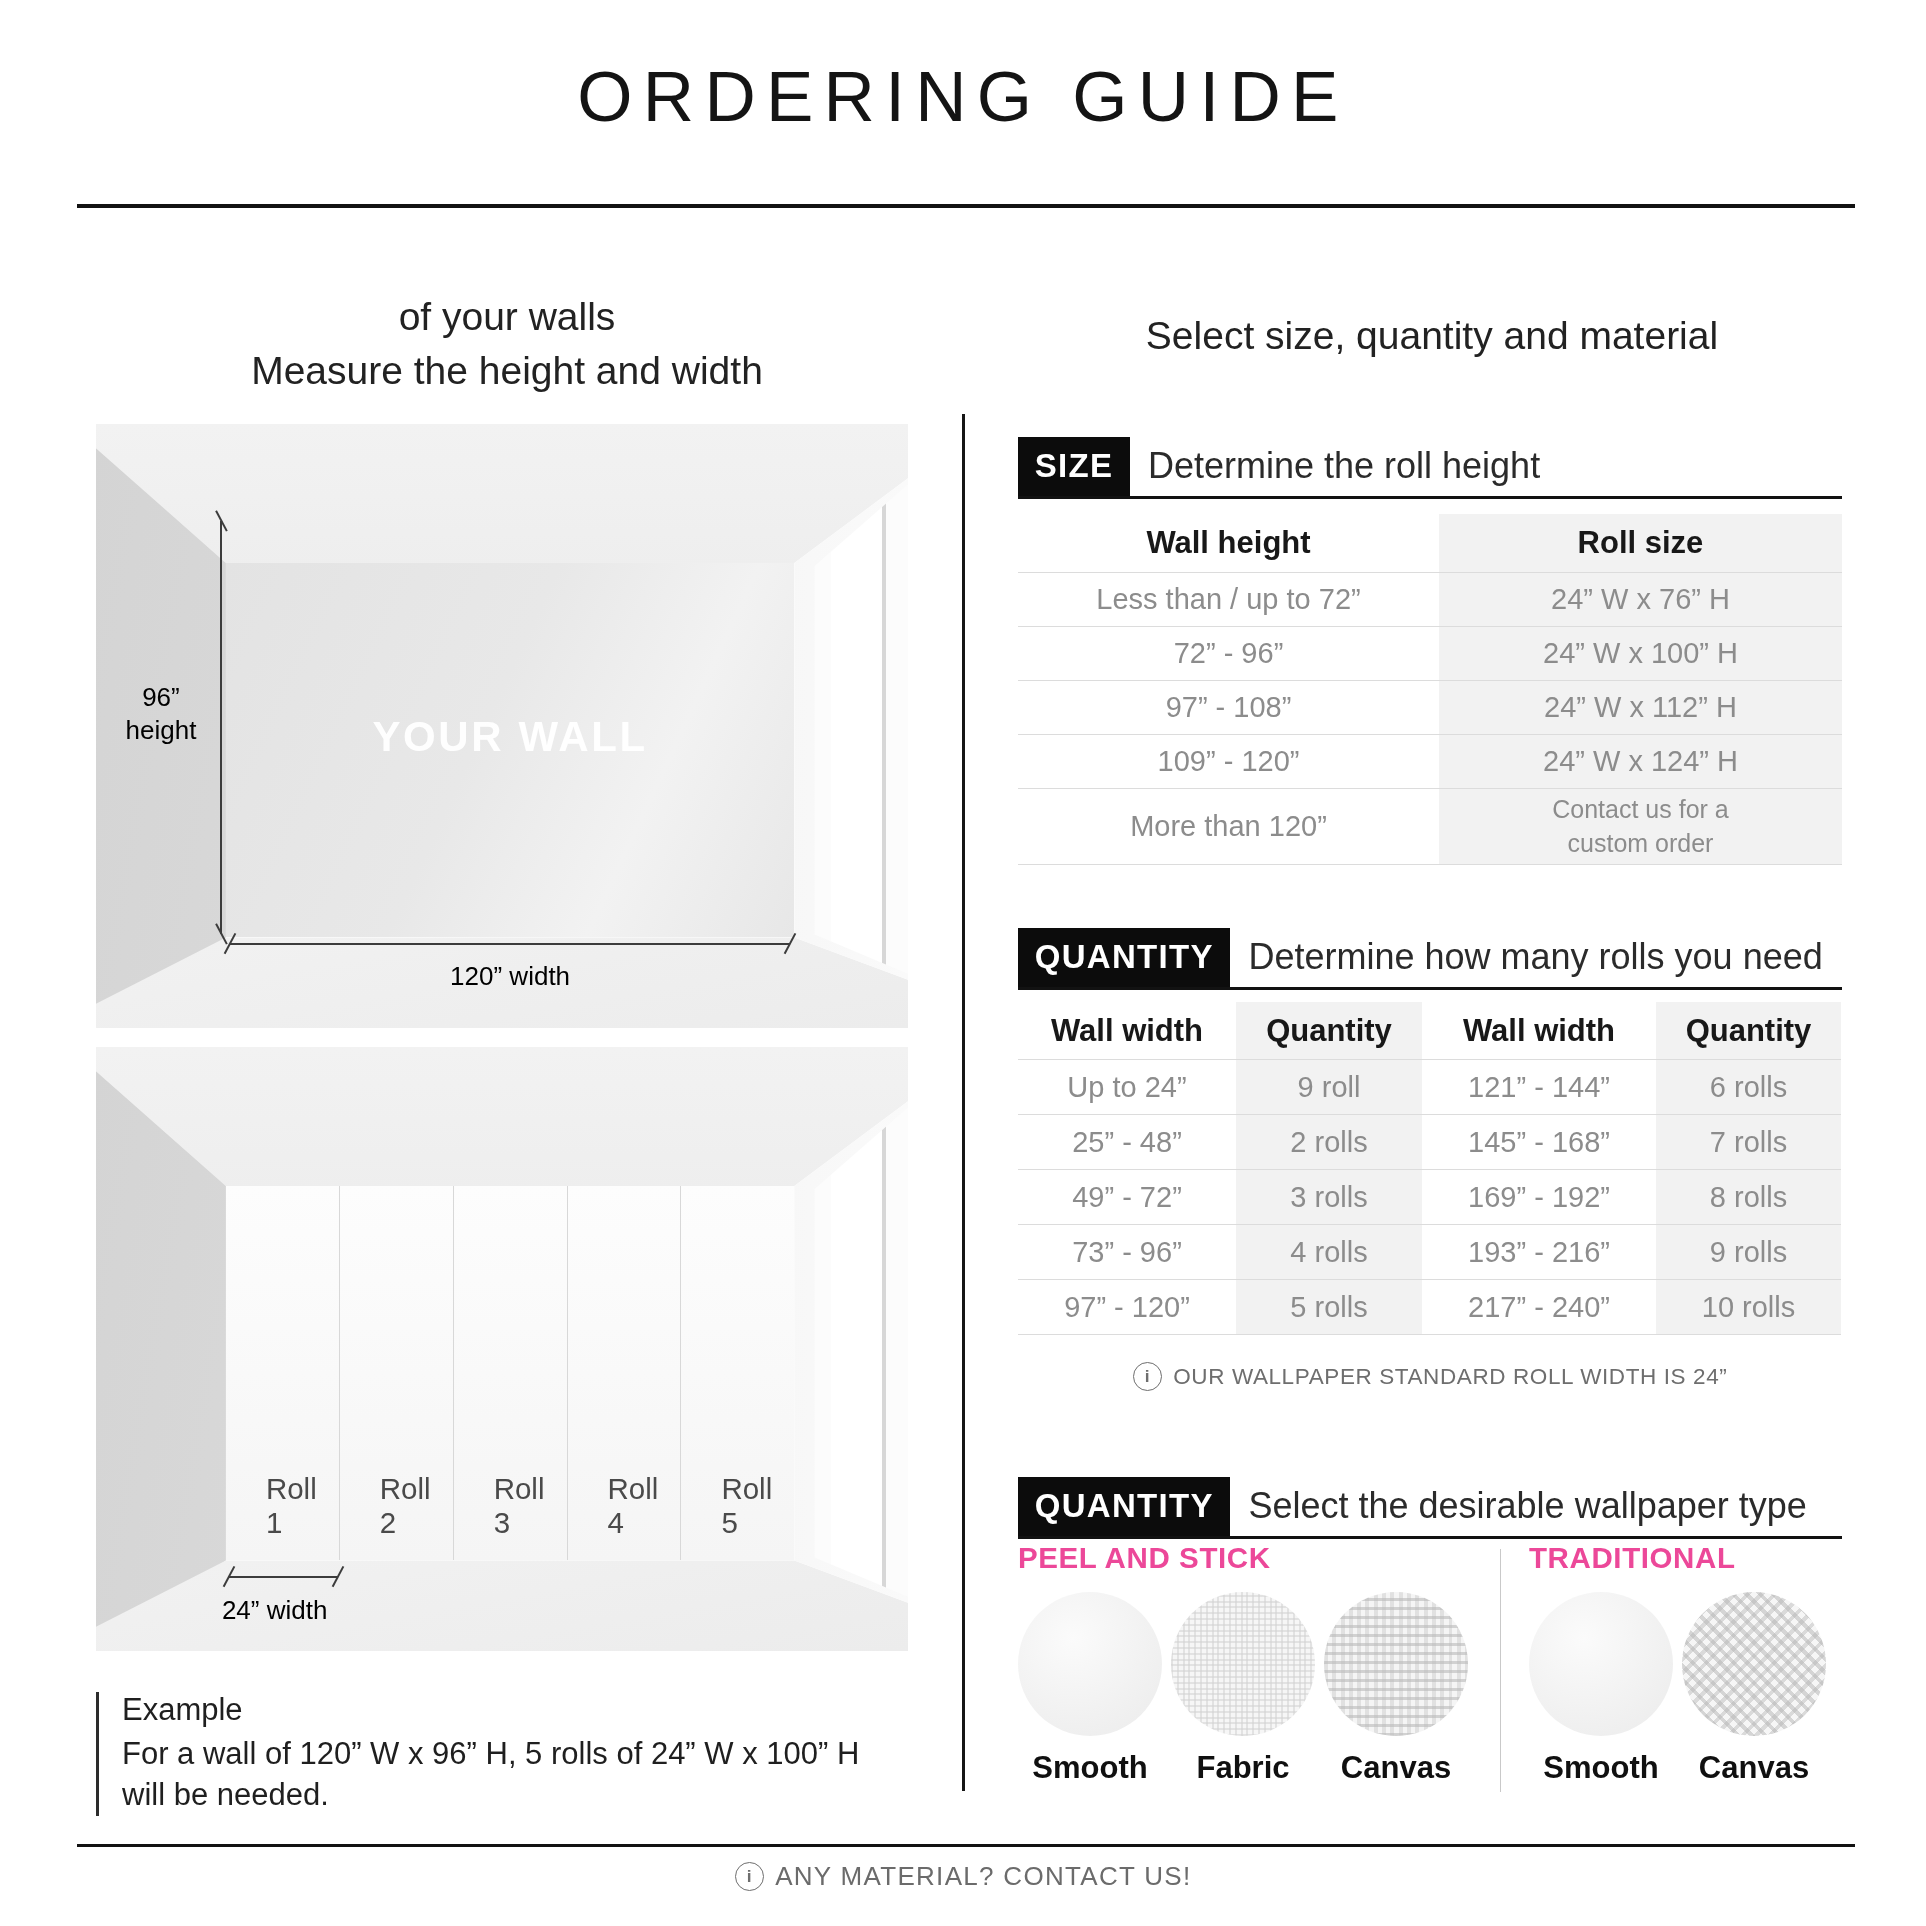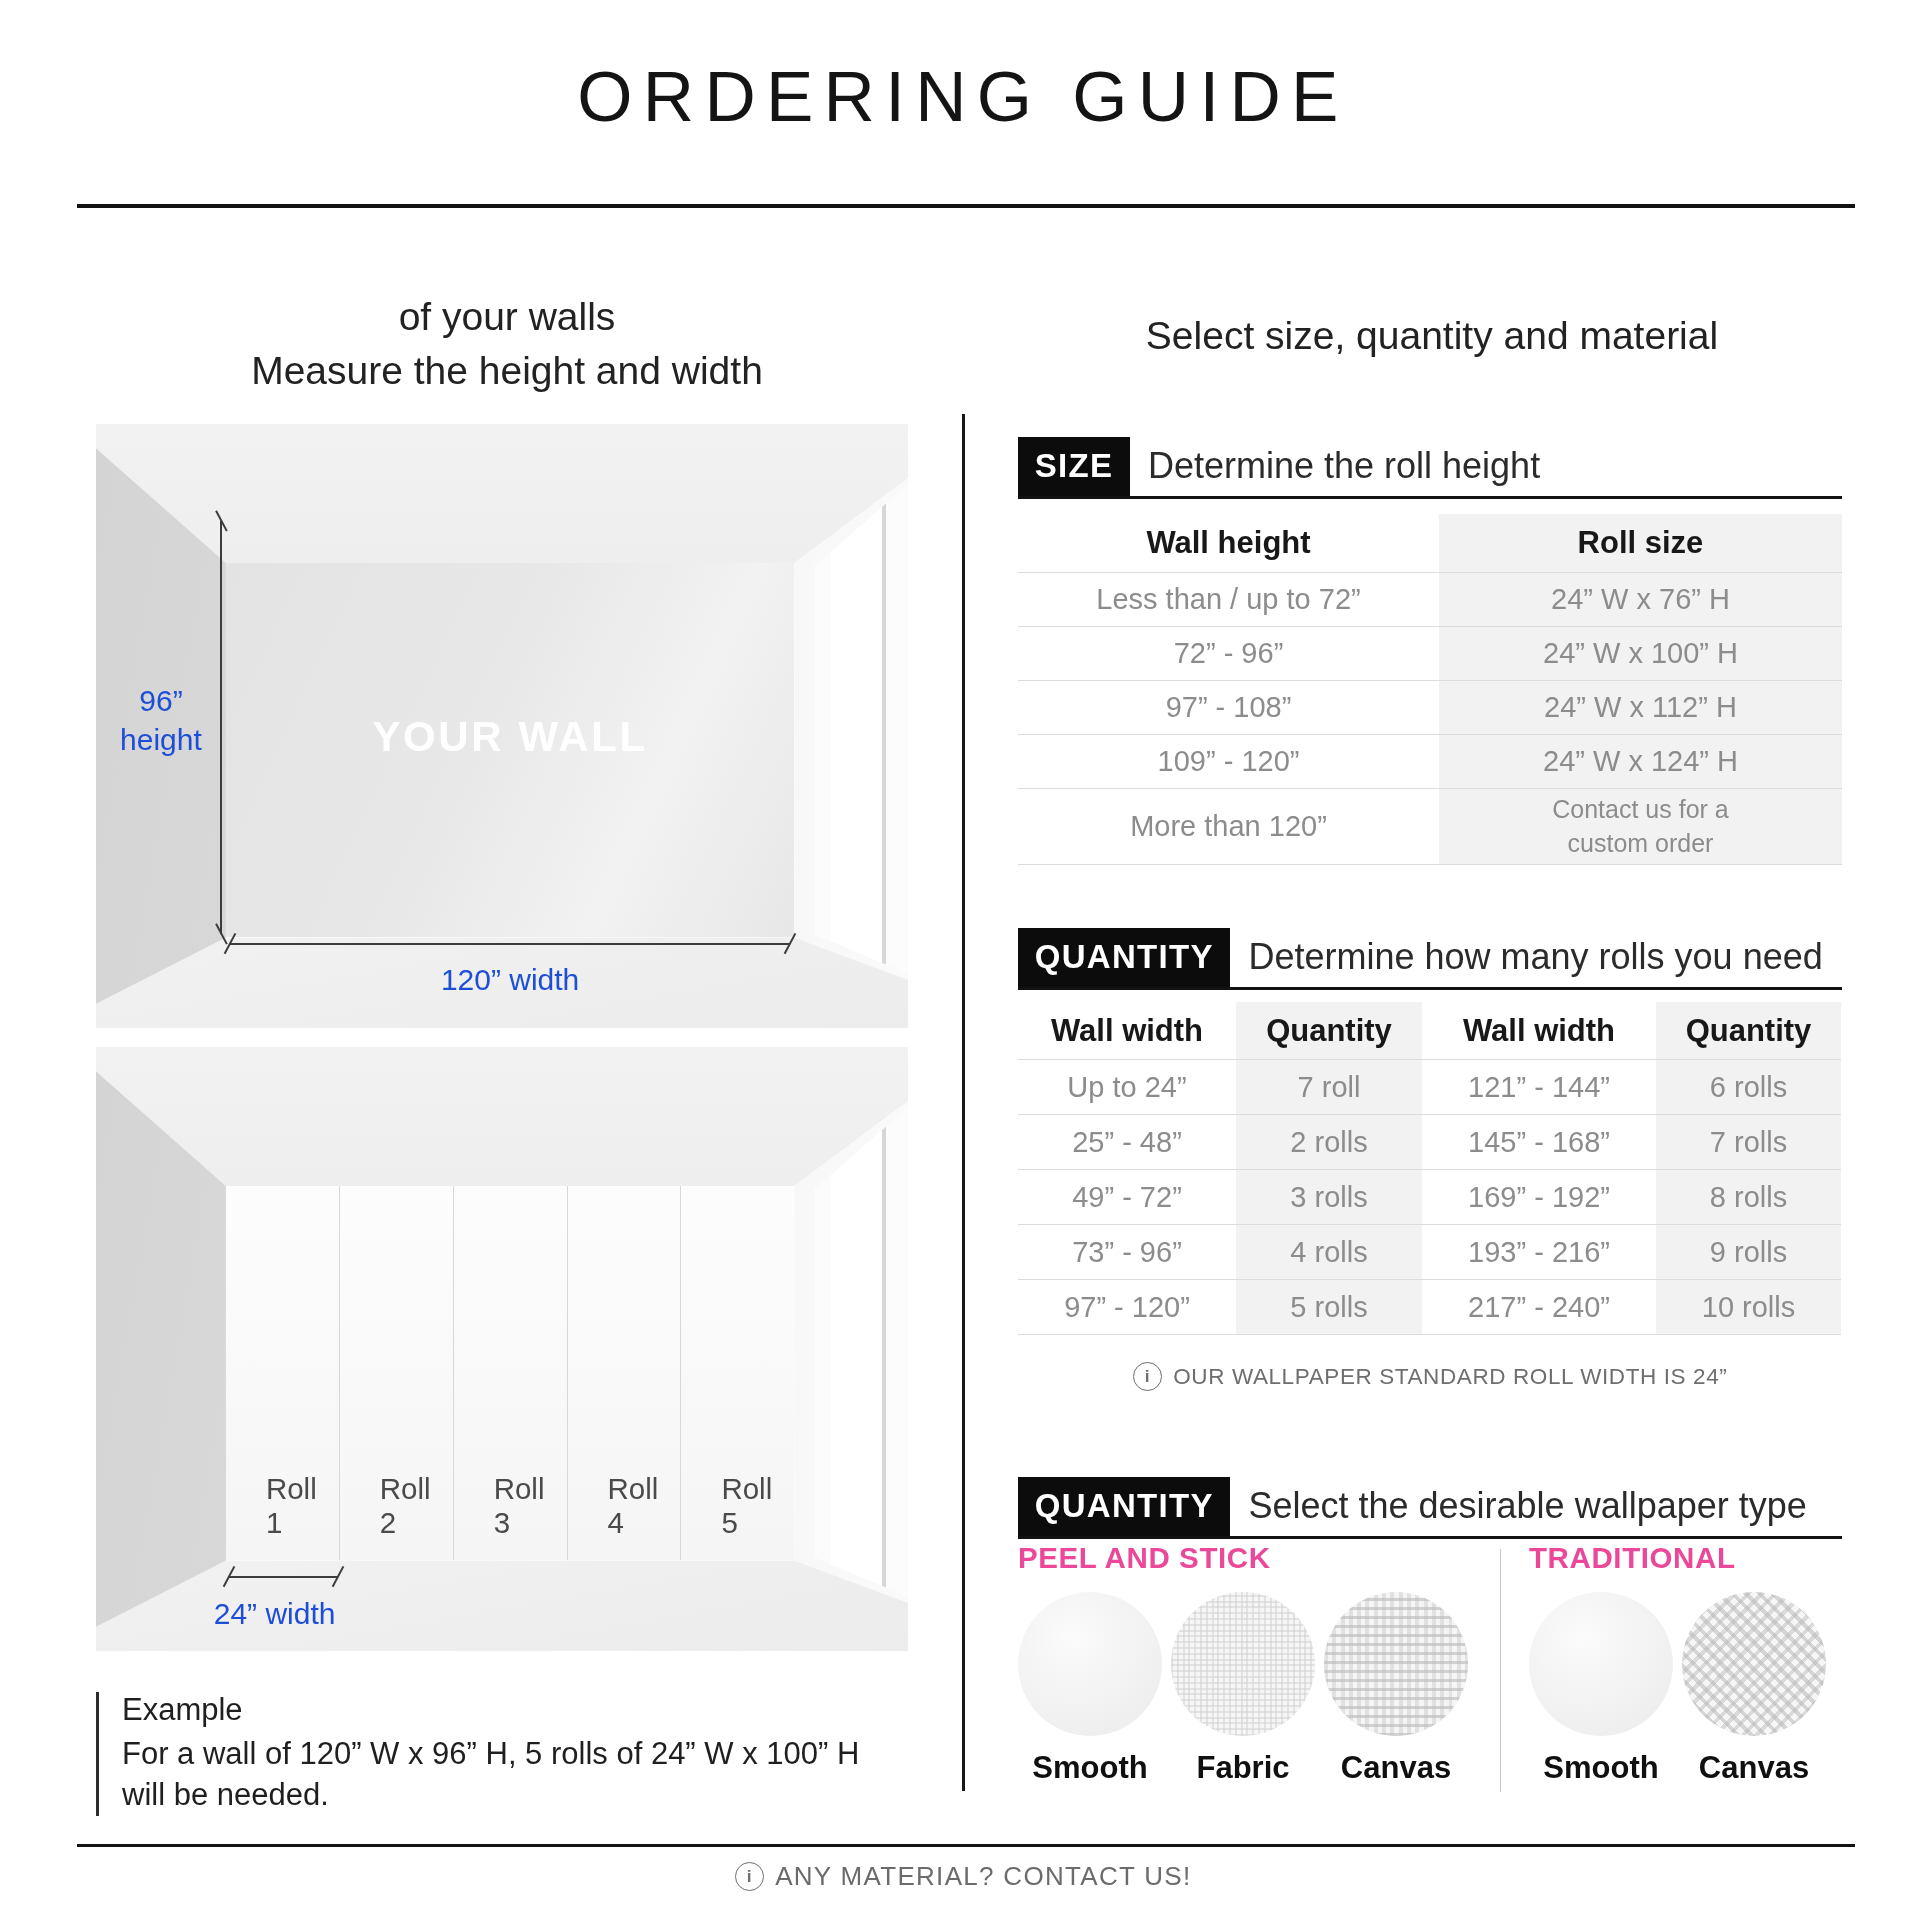--- a/index.html
+++ b/index.html
@@ -41,21 +41,21 @@
   .roll-label{font-size:29.5px;color:#4a4a4a;margin-left:40px;}
   
   .dim-line-v{position:absolute;width:1.9px;background:#3c3c3c;}
   .dim-line-v::before,.dim-line-v::after{content:"";position:absolute;left:-10.3px;width:23px;height:1.9px;background:#3c3c3c;transform:rotate(62deg);}
   .dim-line-v::before{top:-0.6px;}
   .dim-line-v::after{bottom:-0.6px;}
   .dim-line-h{position:absolute;height:1.9px;background:#3c3c3c;}
   .dim-line-h::before,.dim-line-h::after{content:"";position:absolute;top:-11px;width:1.9px;height:23px;background:#3c3c3c;transform:rotate(28deg);}
   .dim-line-h::before{left:-0.6px;}
   .dim-line-h::after{right:-0.6px;}
-  .dim-label{position:absolute;color:#1d4ed8;font-size:30px;text-align:center;line-height:1.3;}
+  .dim-label{position:absolute;color:#000000;font-size:26px;text-align:center;line-height:1.3;}
   .dim-v-room1{left:15.3%;top:16%;height:68.5%;}
   .dim-label-height{left:1.5%;top:42.5%;width:13%;}
   .dim-h-room1{left:16.5%;top:86%;width:69%;}
   .dim-label-width{left:16%;top:88.8%;width:70%;}
   .dim-h-room2{left:16.3%;top:87.6%;width:13.5%;}
   .dim-label-rollwidth{left:7%;top:90.6%;width:30%;}
 
   
   .example{position:absolute;left:96px;top:1692px;width:803px;border-left:3.9px solid #2c2c2c;
     padding-left:23px;box-sizing:border-box;}
@@ -212,21 +212,21 @@
   <div class="section-head" style="top:928px;">
     <div class="badge">QUANTITY</div>
     <div class="section-sub">Determine how many rolls you need</div>
   </div>
   <div class="tbl qty-table">
     <div class="cell head">Wall width</div>
     <div class="cell head gray">Quantity</div>
     <div class="cell head">Wall width</div>
     <div class="cell head gray">Quantity</div>
     <div class="cell">Up to 24”</div>
-    <div class="cell gray">7 roll</div>
+    <div class="cell gray">9 roll</div>
     <div class="cell">121” - 144”</div>
     <div class="cell gray">6 rolls</div>
     <div class="cell">25” - 48”</div>
     <div class="cell gray">2 rolls</div>
     <div class="cell">145” - 168”</div>
     <div class="cell gray">7 rolls</div>
     <div class="cell">49” - 72”</div>
     <div class="cell gray">3 rolls</div>
     <div class="cell">169” - 192”</div>
     <div class="cell gray">8 rolls</div>

